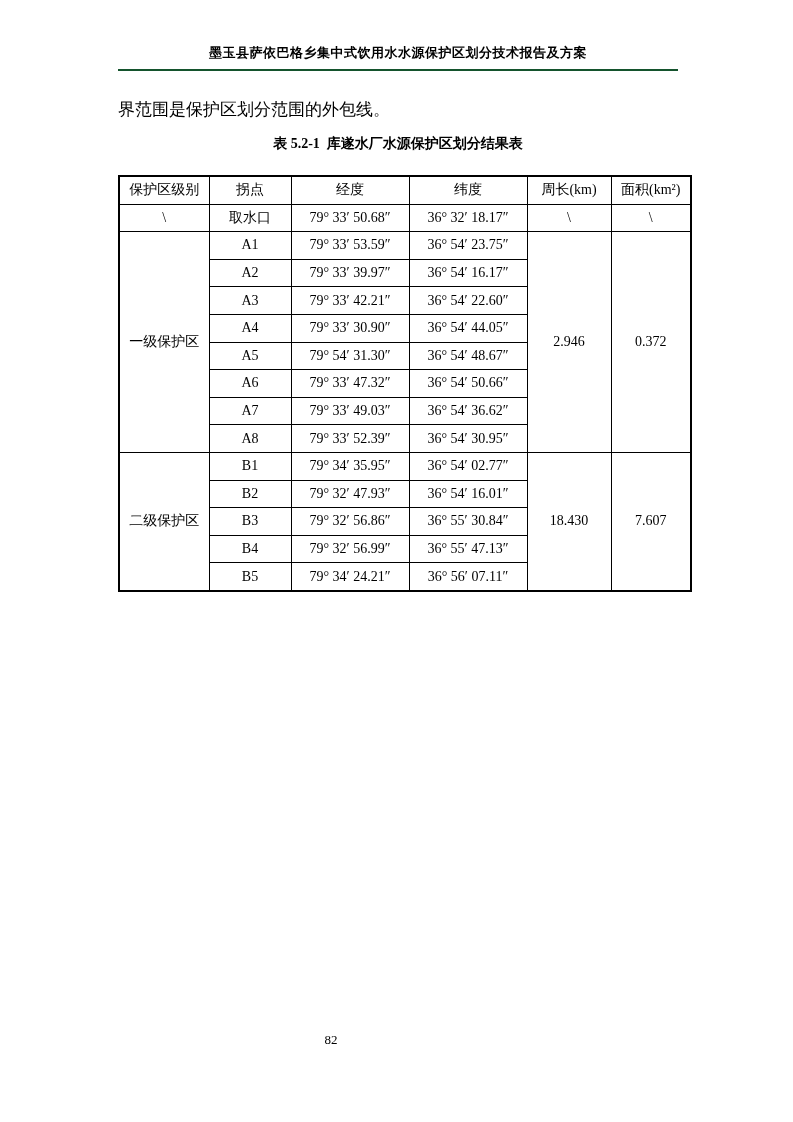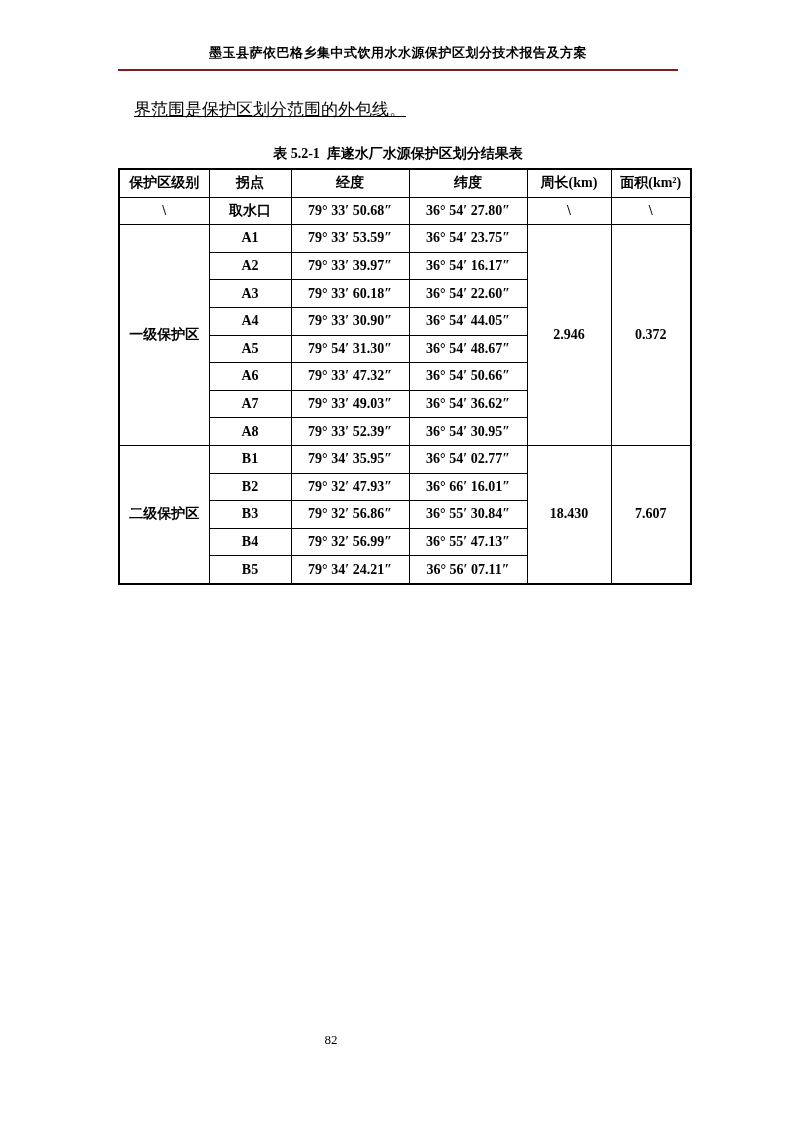--- a/index.html
+++ b/index.html
@@ -21,51 +21,51 @@
     top: 0;
     width: 560px;
   }
   .doc-header {
     margin-top: 44px;
     text-align: center;
     font-size: 13px;
     font-weight: bold;
     letter-spacing: 0.5px;
     padding-bottom: 7px;
-    border-bottom: 2px solid #7f1d1d;
+    border-bottom: 2px solid #14532d;
   }
   .body-text {
     margin-top: 20px;
     font-size: 17px;
     line-height: 38px;
   }
-  .para { margin: 16px; text-decoration: underline; }
+  .para { margin: 0; }
   .indent-line { text-indent: 2em; }
   .table-caption {
     margin-top: 6px;
-    margin-bottom: 5px;
+    margin-bottom: 22px;
     text-align: center;
     font-size: 14px;
     font-weight: bold;
     white-space: pre-wrap;
   }
   table.result-table {
     border-collapse: collapse;
     margin: 0 auto;
     width: 572px;
     table-layout: fixed;
     font-size: 14px;
   }
   table.result-table td, table.result-table th {
     border: 1px solid #000;
     text-align: center;
     vertical-align: middle;
     padding: 0 2px;
     height: 26.6px;
-    font-weight: bold;
+    font-weight: normal;
     overflow: hidden;
     white-space: nowrap;
   }
   table.result-table {
     border: 2px solid #000;
   }
   col.c-level  { width: 90px; }
   col.c-point  { width: 82px; }
   col.c-lng    { width: 118px; }
   col.c-lat    { width: 118px; }
@@ -112,40 +112,40 @@
         <th>拐点</th>
         <th>经度</th>
         <th>纬度</th>
         <th>周长(km)</th>
         <th>面积(km²)</th>
       </tr>
       <tr>
         <td>\</td>
         <td>取水口</td>
         <td>79° 33′ 50.68″</td>
-        <td>36° 54′ 27.80″</td>
+        <td>36° 32′ 18.17″</td>
         <td>\</td>
         <td>\</td>
       </tr>
       <tr>
         <td rowspan="8">一级保护区</td>
         <td>A1</td>
         <td>79° 33′ 53.59″</td>
         <td>36° 54′ 23.75″</td>
         <td rowspan="8">2.946</td>
         <td rowspan="8">0.372</td>
       </tr>
       <tr>
         <td>A2</td>
         <td>79° 33′ 39.97″</td>
         <td>36° 54′ 16.17″</td>
       </tr>
       <tr>
         <td>A3</td>
-        <td>79° 33′ 60.18″</td>
+        <td>79° 33′ 42.21″</td>
         <td>36° 54′ 22.60″</td>
       </tr>
       <tr>
         <td>A4</td>
         <td>79° 33′ 30.90″</td>
         <td>36° 54′ 44.05″</td>
       </tr>
       <tr>
         <td>A5</td>
         <td>79° 54′ 31.30″</td>
@@ -170,21 +170,21 @@
         <td rowspan="5">二级保护区</td>
         <td>B1</td>
         <td>79° 34′ 35.95″</td>
         <td>36° 54′ 02.77″</td>
         <td rowspan="5">18.430</td>
         <td rowspan="5">7.607</td>
       </tr>
       <tr>
         <td>B2</td>
         <td>79° 32′ 47.93″</td>
-        <td>36° 66′ 16.01″</td>
+        <td>36° 54′ 16.01″</td>
       </tr>
       <tr>
         <td>B3</td>
         <td>79° 32′ 56.86″</td>
         <td>36° 55′ 30.84″</td>
       </tr>
       <tr>
         <td>B4</td>
         <td>79° 32′ 56.99″</td>
         <td>36° 55′ 47.13″</td>

